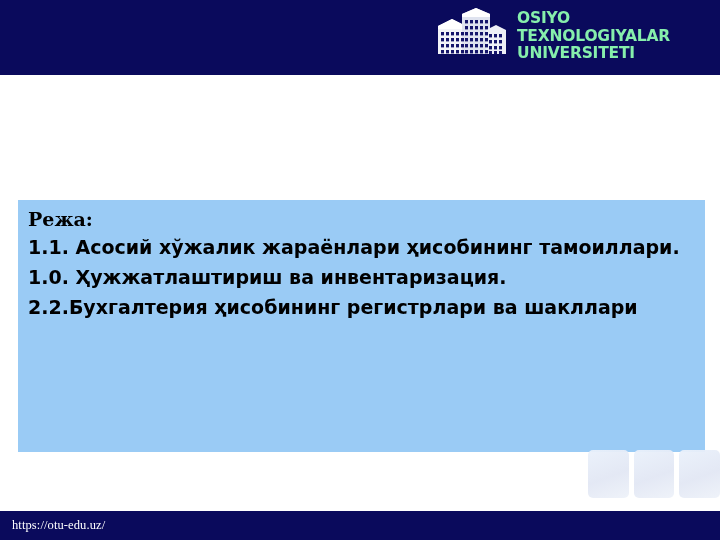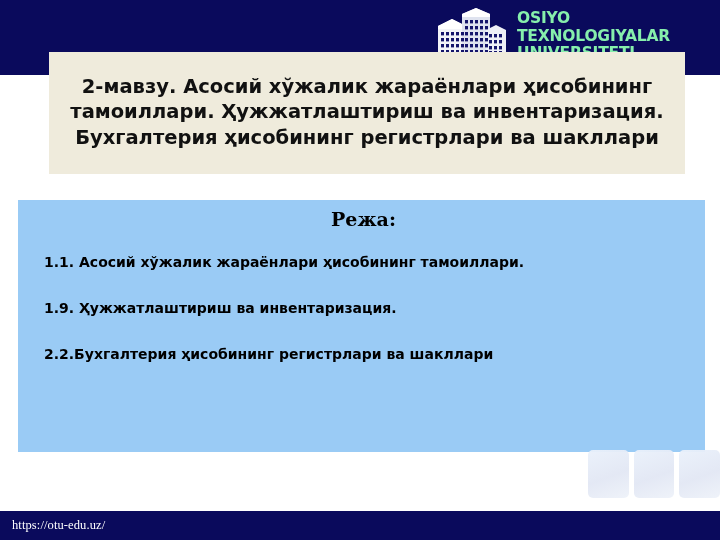--- a/index.html
+++ b/index.html
@@ -92,32 +92,32 @@
     background: #9acbf5;
     box-sizing: border-box;
     padding: 8px 6px 6px 10px;
   }
   .plan-heading {
     font-family: "DejaVu Serif", serif;
     font-weight: bold;
     font-size: 19px;
     line-height: 23px;
     color: #000000;
-    text-align: center;
+    text-align: left;
     margin: 0 0 1px 0;
   }
   .plan-item {
     font-family: "DejaVu Sans", sans-serif;
     font-weight: bold;
-    font-size: 14px;
+    font-size: 19px;
     line-height: 30px;
     color: #000000;
     text-align: justify;
     text-align-last: left;
-    margin: 16px;
+    margin: 0;
     padding: 0;
     word-spacing: 0px;
   }
   .plan-item.justify-all {
     text-align: justify;
   }
 
   
   .deco-row {
     position: absolute;
@@ -242,28 +242,25 @@
           <rect x="57" y="47" width="3" height="3.4"></rect>
             <rect x="62" y="47" width="3" height="3.4"></rect>
             <rect x="67" y="47" width="3" height="3.4"></rect>
         </g>
       </svg>
       <div class="logo-text">OSIYO TEXNOLOGIYALAR
 UNIVERSITETI</div>
     </div>
   </div>
 
-  <div class="title-box">
-    <div class="title-text">2-мавзу. Асосий хўжалик жараёнлари ҳисобининг тамоиллари. Ҳужжатлаштириш ва инвентаризация. Бухгалтерия ҳисобининг регистрлари ва шакллари</div>
-  </div>
 
   <div class="content-box">
     <div class="plan-heading">Режа:</div>
     <p class="plan-item justify-all">1.1. Асосий хўжалик жараёнлари ҳисобининг тамоиллари.</p>
-    <p class="plan-item justify-all">1.9. Ҳужжатлаштириш ва инвентаризация.</p>
+    <p class="plan-item justify-all">1.0. Ҳужжатлаштириш ва инвентаризация.</p>
     <p class="plan-item">2.2.Бухгалтерия ҳисобининг регистрлари ва шакллари</p>
   </div>
 
   <div class="deco-row">
     <div class="deco-sq"></div>
     <div class="deco-sq"></div>
     <div class="deco-sq"></div>
   </div>
 
   <div class="footer-band"></div>

